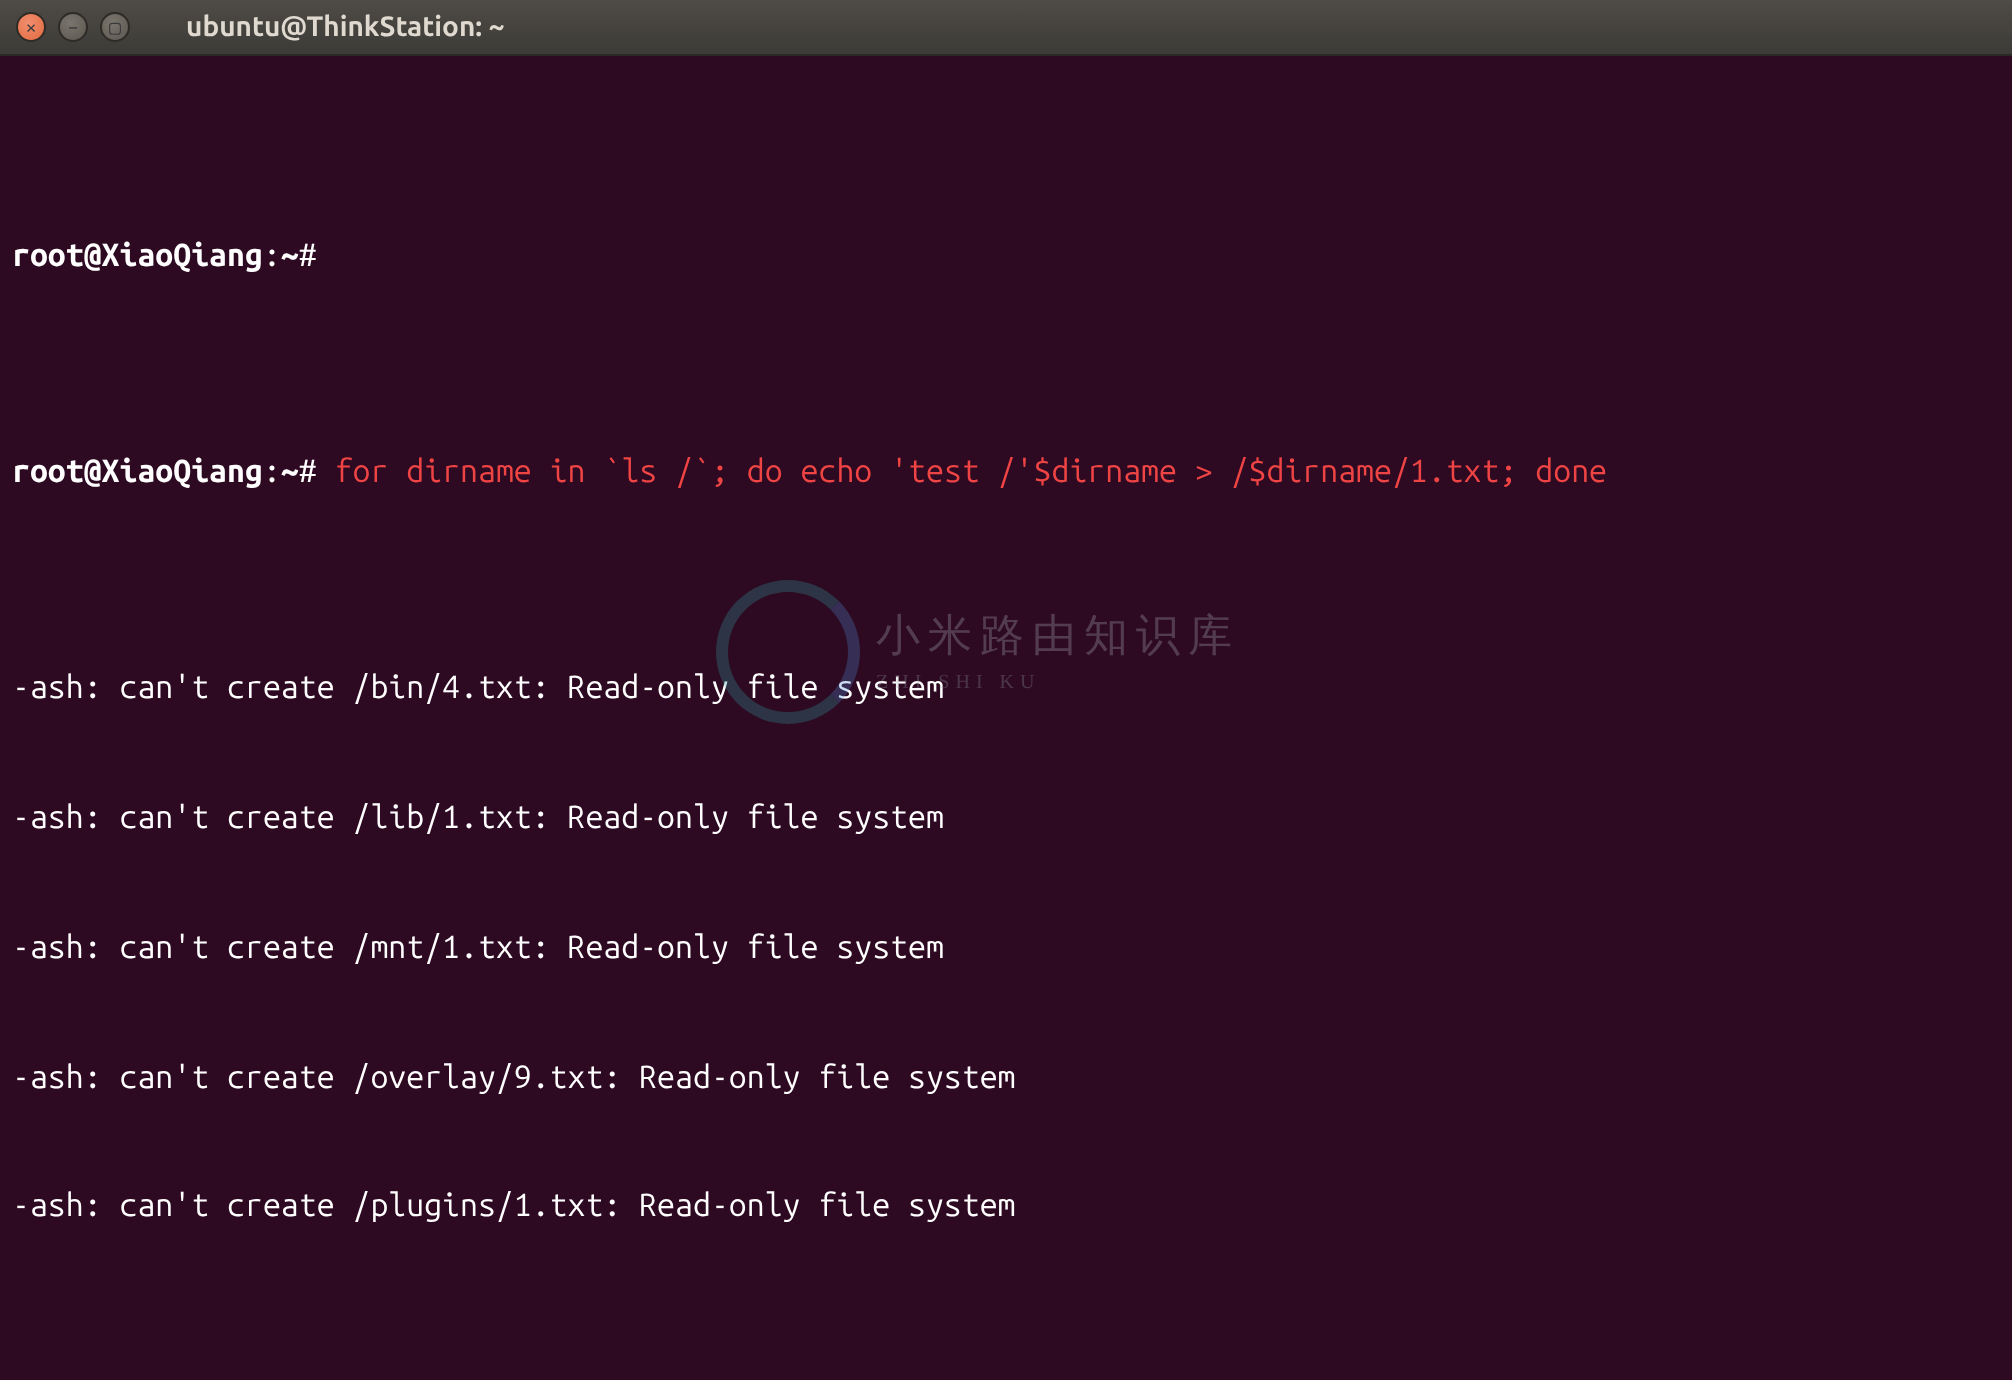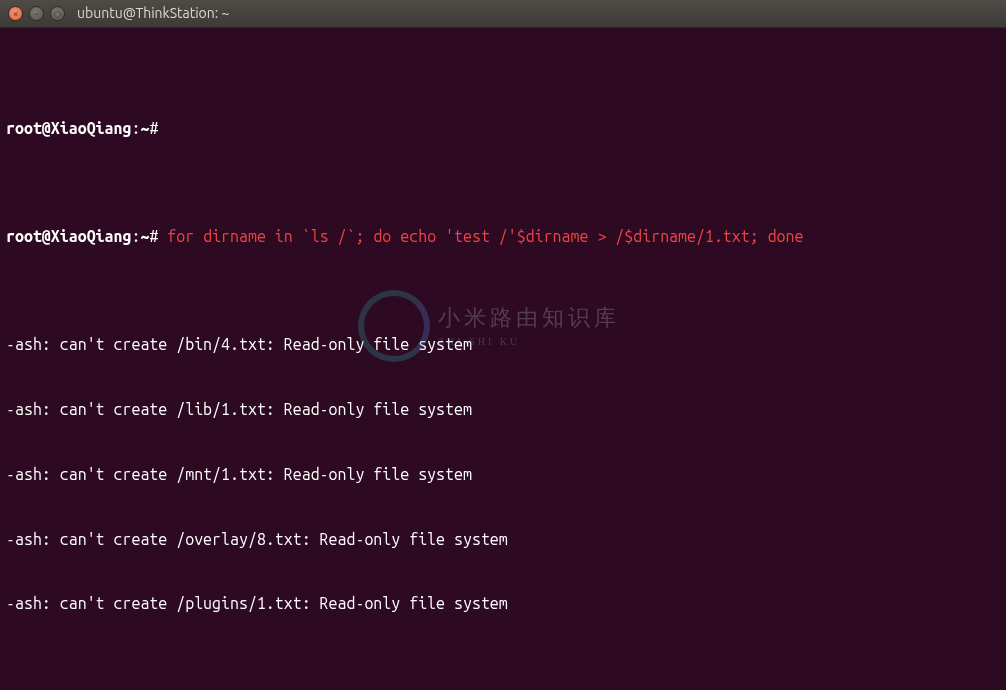--- a/index.html
+++ b/index.html
@@ -38,22 +38,22 @@
     font-size: 10px;
     color: #3a3a3a;
     background: radial-gradient(circle at 40% 35%, #7a756d, #5b5750);
     border: 1px solid #2e2b27;
   }
   .win-btn.close { background: radial-gradient(circle at 40% 35%, #f28d6e, #e06b3f); }
   .win-title {
     color: #dfd9cf;
     font-family: Ubuntu, "DejaVu Sans", sans-serif;
     font-size: 14px;
-    font-weight: normal;
-    margin-left: 4px;
+    font-weight: bold;
+    margin-left: 20px;
   }
   .terminal {
     padding: 4px 6px;
     white-space: pre;
   }
   .line { white-space: pre; }
   .prompt-user { color: #ffffff; font-weight: bold; margin-top: 40px; }
   .prompt-path { color: #ffffff; font-weight: bold; }
   .cmd { color: #ef4444; }
   
@@ -107,21 +107,21 @@
   
   <div class="line"><span class="prompt-user">root@XiaoQiang</span><span>:</span><span class="prompt-path">~</span><span>#</span> </div>
 
   
   <div class="line"><span class="prompt-user">root@XiaoQiang</span><span>:</span><span class="prompt-path">~</span><span>#</span> <span class="cmd">for dirname in `ls /`; do echo 'test /'$dirname &gt; /$dirname/1.txt; done</span></div>
 
   
   <div class="line">-ash: can't create /bin/4.txt: Read-only file system</div>
   <div class="line">-ash: can't create /lib/1.txt: Read-only file system</div>
   <div class="line">-ash: can't create /mnt/1.txt: Read-only file system</div>
-  <div class="line">-ash: can't create /overlay/8.txt: Read-only file system</div>
+  <div class="line">-ash: can't create /overlay/9.txt: Read-only file system</div>
   <div class="line">-ash: can't create /plugins/1.txt: Read-only file system</div>
   
   
   
   
   
   
   
   
   

